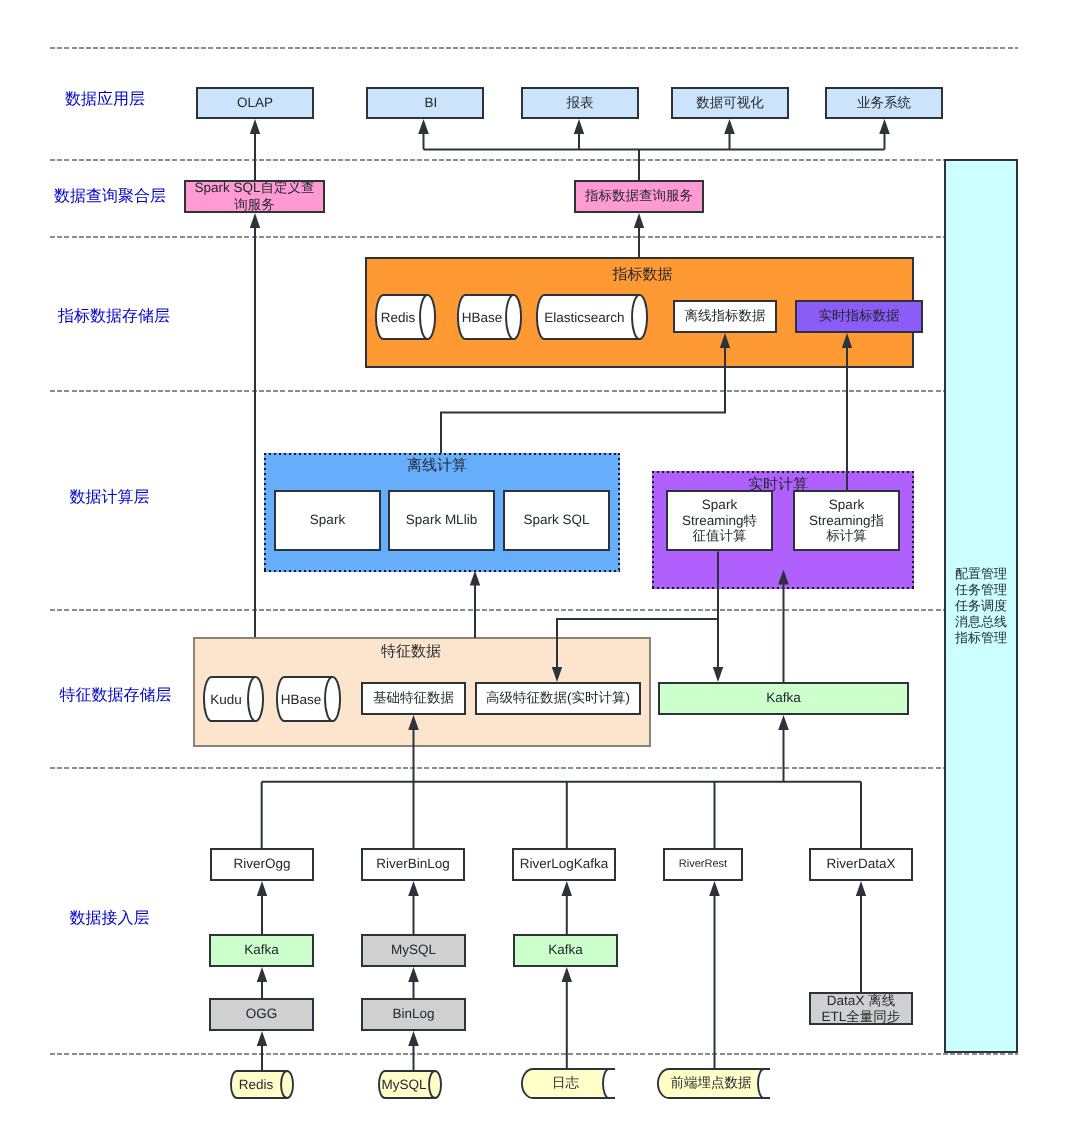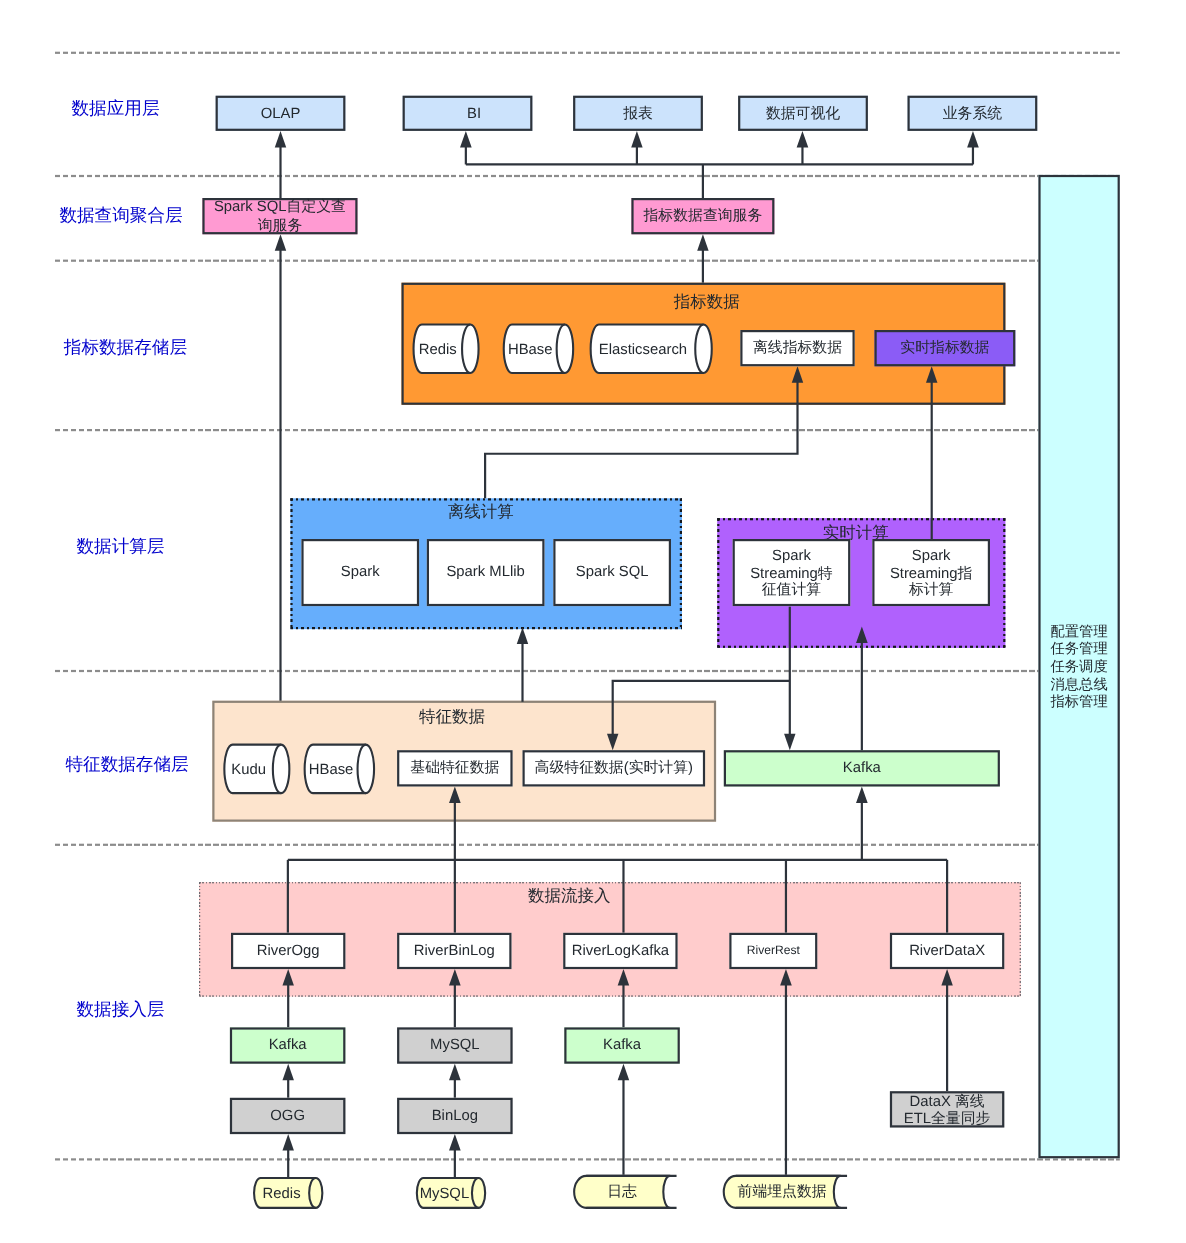--- a/index.html
+++ b/index.html
@@ -63,23 +63,20 @@
       <div class="gt" style="left:0px;width:551px;top:7px;font-size:15px;">指标数据</div>
     </div>
 <div class="grp dotted" style="left:264px;top:453px;width:356px;height:119px;background-color:#66aefc;">
       <div class="gt" style="left:-5px;width:356px;top:4px;font-size:15px;">离线计算</div>
     </div>
 <div class="grp dotted" style="left:652px;top:471px;width:262px;height:118px;background-color:#b061fd;">
       <div class="gt" style="left:-5px;width:262px;top:5px;font-size:15px;">实时计算</div>
     </div>
 <div class="grp" style="left:193px;top:637px;width:458px;height:110px;background:#fde4cd;border-color:#8d8377;">
       <div class="gt" style="left:-13px;width:458px;top:4px;font-size:15px;">特征数据</div>
-    </div>
-<div class="grp dotted2" style="left:181px;top:802px;width:747px;height:104px;background-color:#ffcccc;">
-      <div class="gt" style="left:-37px;width:747px;top:4px;font-size:15px;">数据流接入</div>
     </div>
 <div class="grp" style="left:944px;top:159px;width:74px;height:894px;background:#ccffff;display:flex;flex-direction:column;align-items:center;justify-content:center;font-size:13px;color:#23292f;line-height:15.9px;">
       <div>配置管理</div>
       <div>任务管理</div>
       <div>任务调度</div>
       <div>消息总线</div>
       <div>指标管理</div>
     </div>
 
 <svg id="wires" width="1078" height="1130" viewBox="0 0 1078 1130" xmlns="http://www.w3.org/2000/svg">

